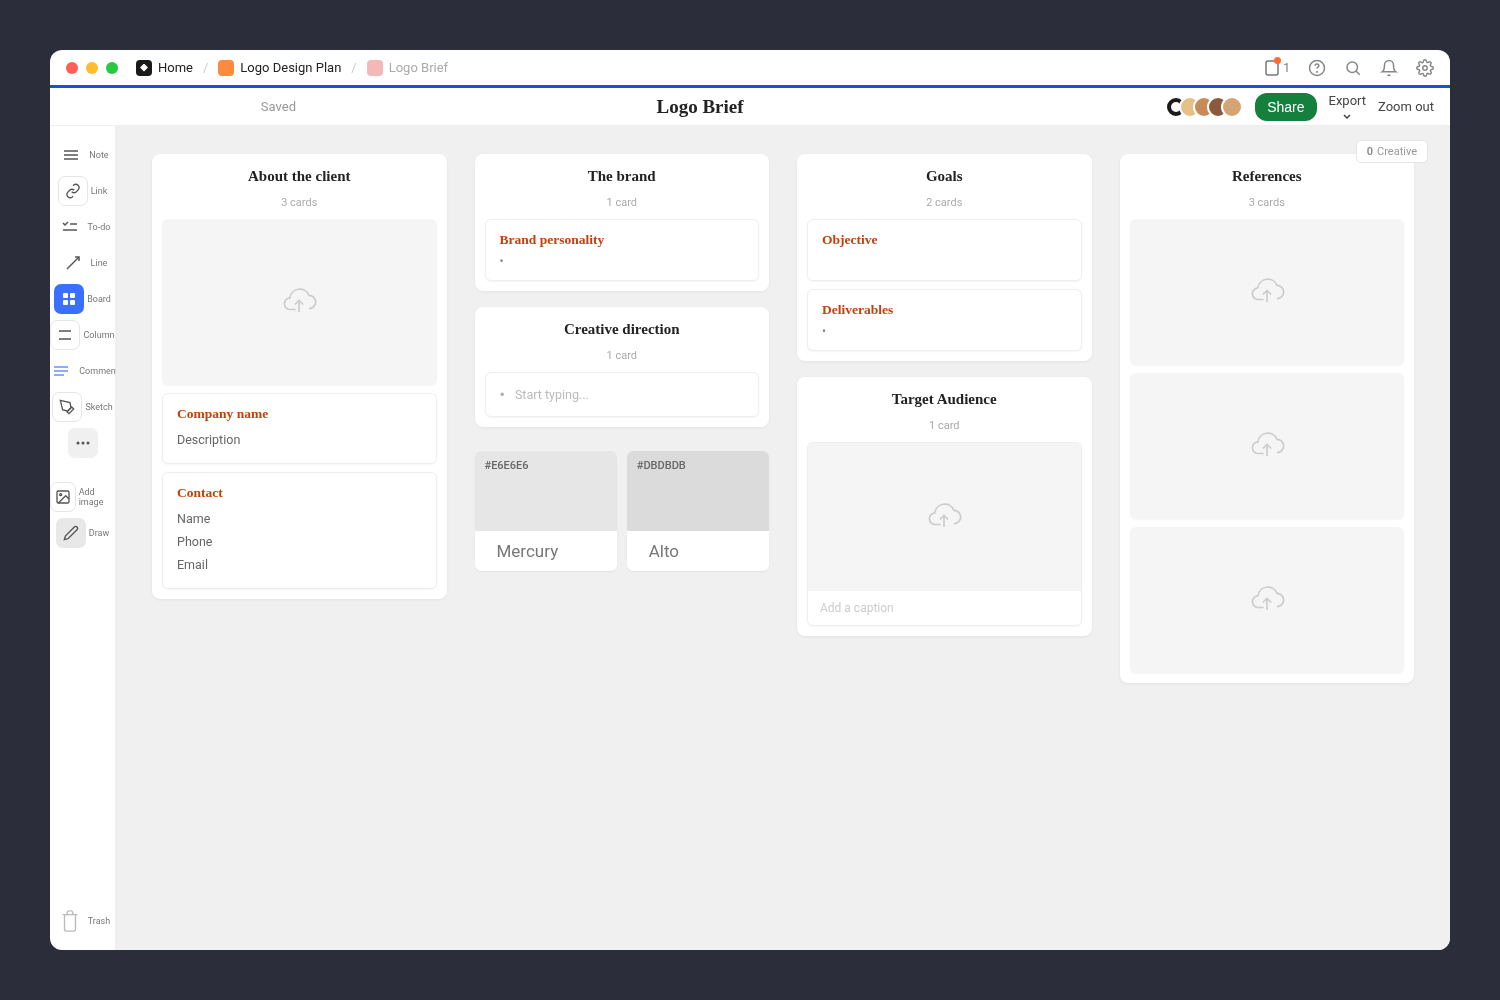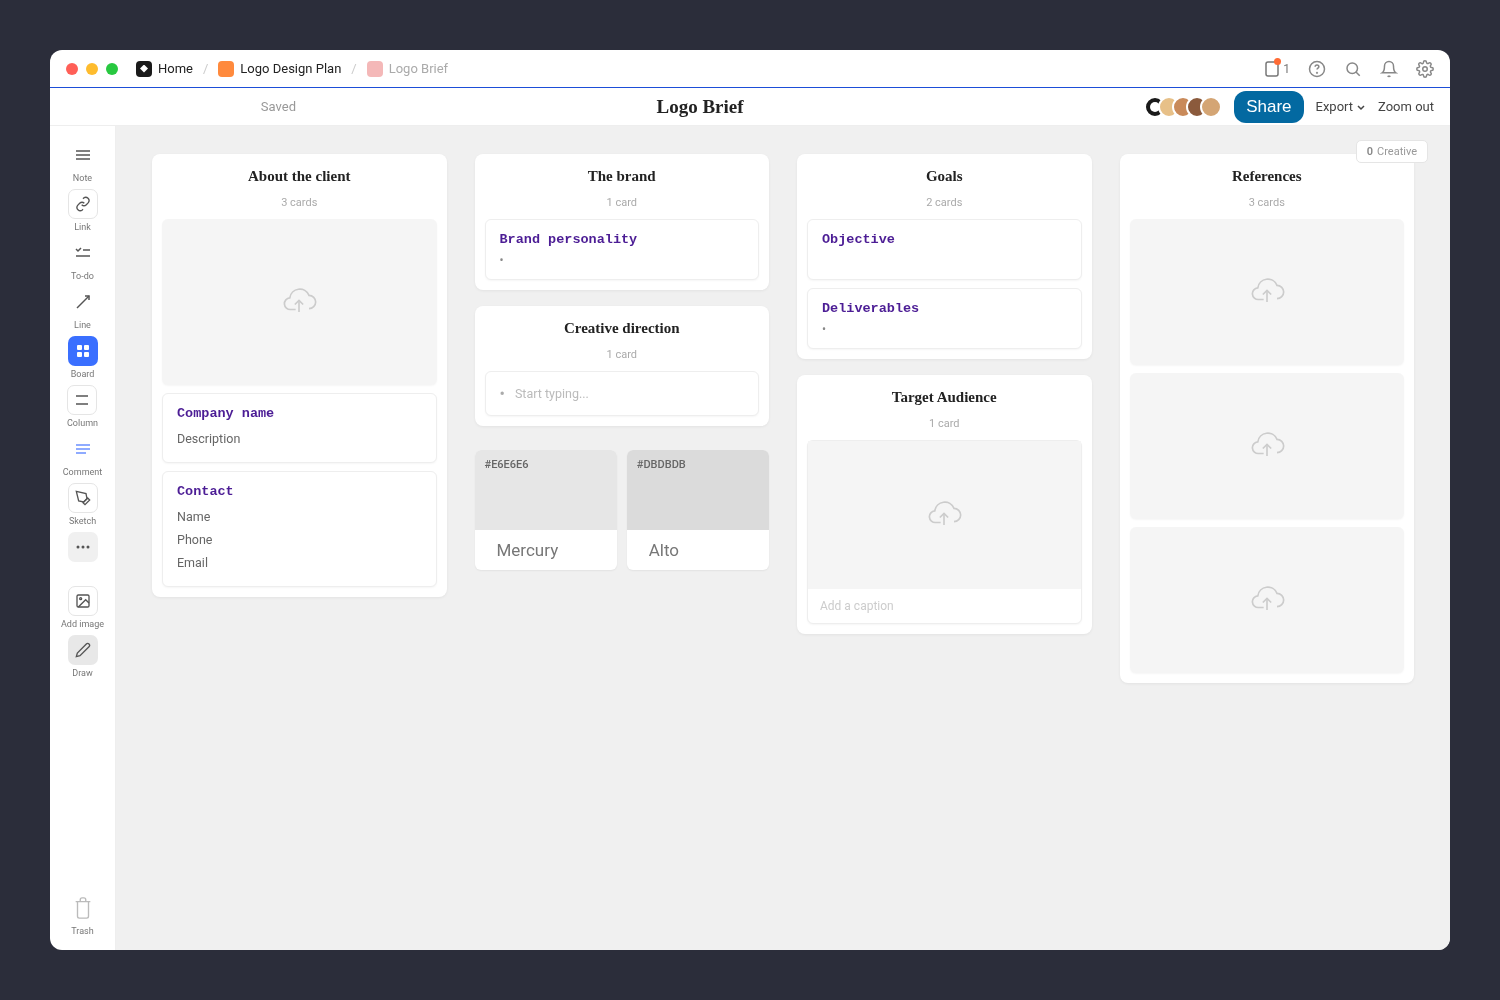--- a/index.html
+++ b/index.html
@@ -17,21 +17,21 @@
   height: 100%;
   display: flex;
   flex-direction: column;
   overflow: hidden;
 }
 .titlebar {
   height: 38px;
   display: flex;
   align-items: center;
   padding: 0 16px;
-  border-bottom: 1px solid #1d4ed8;
+  border-bottom: 3px solid #1d4ed8;
 }
 .traffic { display: flex; gap: 8px; margin-right: 18px; }
 .dot { width: 12px; height: 12px; border-radius: 50%; }
 .dot.red { background: #ff5f57; }
 .dot.yellow { background: #febc2e; }
 .dot.green { background: #28c840; }
 .crumbs { display: flex; align-items: center; gap: 10px; font-size: 13px; flex: 1; }
 .crumb { display: flex; align-items: center; gap: 6px; color: #222; }
 .crumb .sq { width: 16px; height: 16px; border-radius: 4px; }
 .crumb .sq.dark { background: #1a1a1a; display:flex;align-items:center;justify-content:center;}
@@ -55,51 +55,51 @@
 .doc-title { flex:1;text-align:center;font-family: Georgia, serif; font-weight:700;font-size:19px;color:#222;}
 .subbar-right { flex:0 0 330px;display:flex;align-items:center;justify-content:flex-end;gap:12px;}
 .avatars { display:flex;}
 .avatars .av{width:22px;height:22px;border-radius:50%;border:2px solid #fff;margin-left:-8px;}
 .avatars .av:first-child{margin-left:0;background:#1a1a1a;display:flex;align-items:center;justify-content:center;}
 .avatars .av:first-child::after{content:"";width:10px;height:10px;background:#fff;border-radius:50%;}
 .avatars .av.b{background:#e7c088;}
 .avatars .av.c{background:#c98a5a;}
 .avatars .av.d{background:#8b5a3c;}
 .avatars .av.e{background:#d4a574;}
-.share-btn{background:#0369a1;color:#fff;border:none;padding:6px 12px;border-radius:12px;font-size:17px;cursor:pointer;}
-.export{font-size:13px;color:#444;cursor:pointer;display:flex;align-items:center;gap:3px;}
+.share-btn{background:#15803d;color:#fff;border:none;padding:6px 12px;border-radius:12px;font-size:14px;cursor:pointer;}
+.export{font-size:13px;color:#444;cursor:pointer;display:flex;align-items:center;gap:3px;flex-direction:column;}
 .zoom{font-size:13px;color:#444;cursor:pointer;}
 .body { flex:1;display:flex;overflow:hidden;}
 .toolbar {
   width: 66px;
   border-right: 1px solid #eee;
   display:flex;flex-direction:column;align-items:center;
   padding:14px 0;gap:6px;
 }
-.tool{display:flex;flex-direction:column;align-items:center;gap:3px;cursor:pointer;}
+.tool{display:flex;flex-direction:row;align-items:center;gap:3px;cursor:pointer;}
 .tool .ticn{width:30px;height:30px;border-radius:7px;display:flex;align-items:center;justify-content:center;color:#555;}
 .tool.active .ticn{background:#3a6fff;color:#fff;}
 .tool .tlbl{font-size:9px;color:#777;}
 .tool-sep{flex:1;}
 .tool.more .ticn{background:#f0f0f0;}
 .tool.draw .ticn{background:#e8e8e8;}
 .canvas{flex:1;background:#f0f0f0;position:relative;padding:28px 36px;overflow:hidden;}
 .unsorted-pill{position:absolute;top:14px;right:22px;background:#fff;border:1px solid #e5e5e5;border-radius:5px;padding:4px 10px;font-size:11px;color:#999;}
 .unsorted-pill b{color:#888;font-weight:600;margin-right:4px;}
 .columns{display:flex;gap:28px;}
 .col{width:303px;display:flex;flex-direction:column;gap:16px;}
 .board{background:#fff;border-radius:8px;padding:14px 10px 10px;box-shadow:0 1px 3px rgba(0,0,0,0.06);}
 .board-title{font-family:Georgia,serif;font-weight:700;font-size:15px;text-align:center;color:#222;}
 .board-sub{font-size:11px;color:#aaa;text-align:center;margin-top:11px;margin-bottom:10px;}
 .card{background:#fff;border:1px solid #eee;border-radius:6px;padding:12px 14px;margin-bottom:8px;box-shadow:0 1px 2px rgba(0,0,0,0.04);}
 .card:last-child{margin-bottom:0;}
 .card.upload{background:#f5f5f5;height:166px;display:flex;align-items:center;justify-content:center;border:none;}
 .card.upload.tall{height:146px;}
 .card.upload svg{width:40px;height:34px;color:#ccc;}
-.card-head{font-family:Liberation Mono, monospace;font-weight:700;font-size:13.5px;color:#4c1d95;margin-bottom:6px;}
+.card-head{font-family:Liberation Serif, serif;font-weight:700;font-size:13.5px;color:#c2410c;margin-bottom:6px;}
 .card-line{font-size:12.5px;color:#666;padding:4px 0;}
 .card-bullet{font-size:12px;color:#888;}
 .card-placeholder{font-size:12.5px;color:#bbb;}
 .bullet-row{display:flex;gap:10px;align-items:center;}
 .bullet-row .b{color:#aaa;}
 .swatch-row{display:flex;gap:10px;margin-top:8px;}
 .swatch{flex:1;background:#fff;border-radius:6px;overflow:hidden;box-shadow:0 1px 2px rgba(0,0,0,0.06);}
 .swatch .color{height:80px;padding:8px 10px;font-size:11px;color:#666;font-weight:500;}
 .swatch .name{padding:10px 22px;font-size:17px;color:#777;border-radius:11px;}
 .card.caption{background:#fff;padding:0;}

